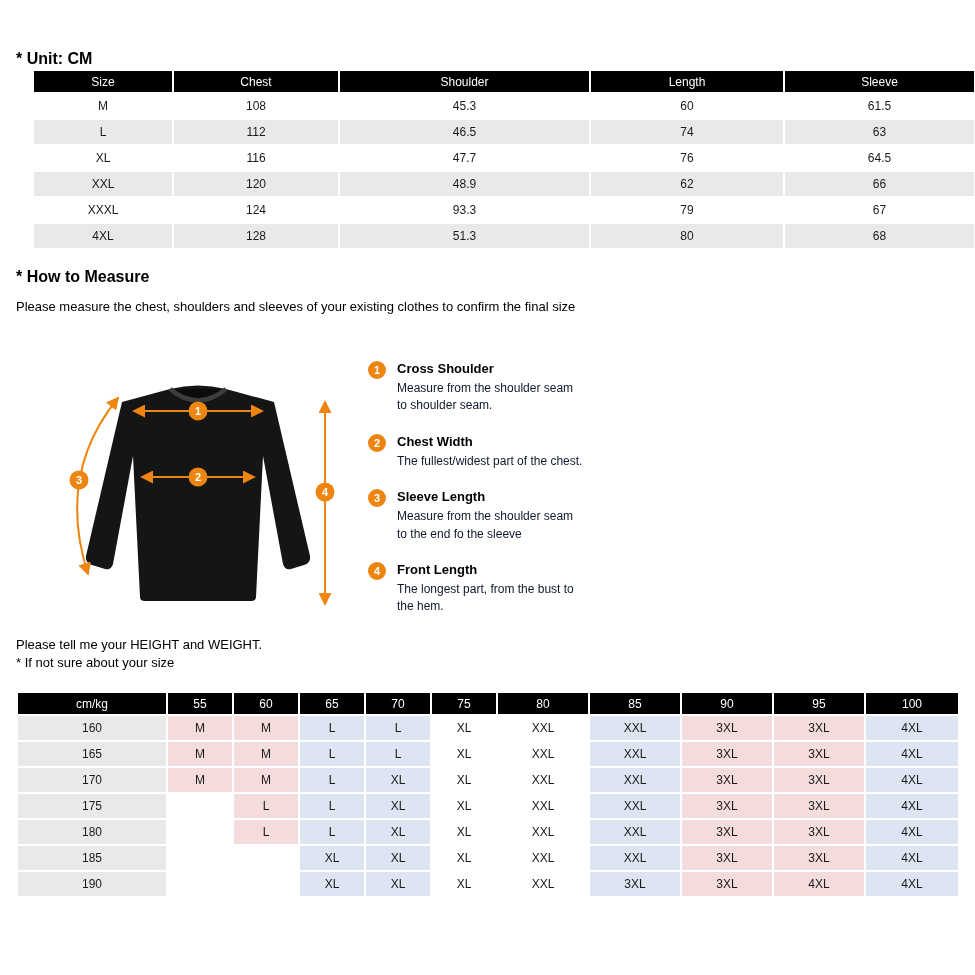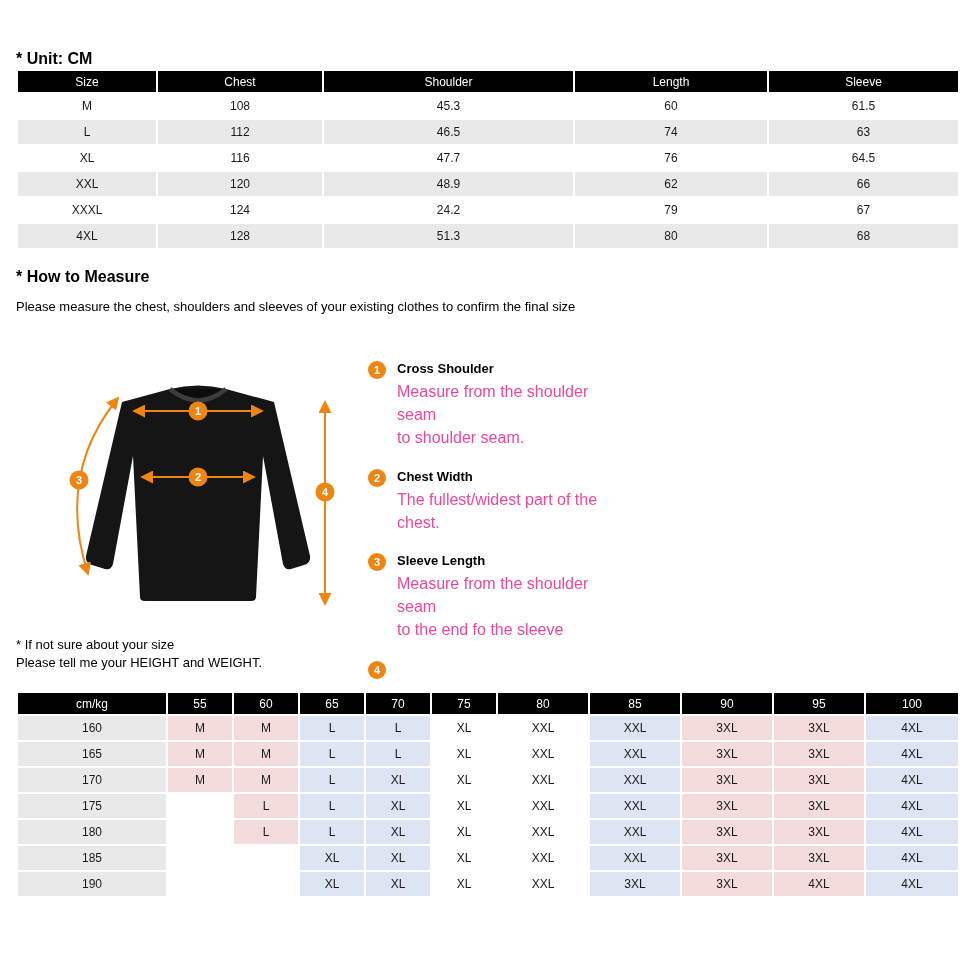--- a/index.html
+++ b/index.html
@@ -6,38 +6,38 @@
     --accent:#ef8511; --pink:#f5dcdc; --lavender:#dde4f2;
     --gray-row:#e9e9e9; --header-bg:#000000; --header-text:#ffffff;
   }
   *{margin:0;padding:0;box-sizing:border-box}
   html,body{background:#fff}
   body{font-family:"Liberation Sans",sans-serif;color:#111}
   .page{position:relative;width:975px;height:975px;background:#fff;overflow:hidden}
   .bold-heading{font-size:16px;font-weight:bold;color:#000}
   .plain-text{font-size:13px;color:#000}
   #unit-heading{position:absolute;left:16px;top:50px}
-  #size-table-wrap{position:absolute;left:16px;top:69px;width:942px}
+  #size-table-wrap{position:absolute;left:32px;top:69px;width:942px}
   #fit-table-wrap{position:absolute;left:16px;top:691px;width:942px}
   table{border-collapse:collapse;width:100%;table-layout:fixed}
   th{background:var(--header-bg);color:var(--header-text);font-weight:normal;font-size:12px;height:23px;padding:0;text-align:center;border:2px solid #fff}
   td{font-size:12px;color:#1a1a1a;height:26px;text-align:center;padding:0;border:2px solid #fff;background:#fff}
   #size-table tr.alt td{background:var(--gray-row)}
   #fit-table td.height-cell{background:var(--gray-row)}
   #fit-table td.c-pink{background:var(--pink)}
   #fit-table td.c-lavender{background:var(--lavender)}
   #fit-table td.c-plain{background:#fff}
   #how-to-measure-heading{position:absolute;left:16px;top:268px}
   #measure-intro{position:absolute;left:16px;top:299px}
   #shirt-diagram{position:absolute;left:48px;top:352px}
   #measure-legend{position:absolute;left:368px;top:361px;display:flex;flex-direction:column;gap:19px}
   .legend-item{display:flex;gap:11px;align-items:flex-start}
   .badge{flex:0 0 18px;width:18px;height:18px;border-radius:50%;background:var(--accent);color:#fff;font-size:11px;font-weight:bold;display:flex;align-items:center;justify-content:center}
   .legend-title{font-size:13px;font-weight:bold;color:#000;margin-bottom:4px}
-  .legend-desc{font-size:16px;color:#ec4899;line-height:1.45;white-space:pre-line;max-width:230px}
+  .legend-desc{font-size:12px;color:#0f172a;line-height:1.45;white-space:pre-line;max-width:230px}
   #size-note{position:absolute;left:16px;top:636px;line-height:17.5px}
 </style>
 </head>
 <body>
 
 <div class="page">
 
   <div id="unit-heading" class="bold-heading">* Unit: CM</div>
 
   <div id="size-table-wrap">
@@ -83,21 +83,21 @@
           <tr class="alt">
             <td>XXL</td>
             <td>120</td>
             <td>48.9</td>
             <td>62</td>
             <td>66</td>
           </tr>
           <tr>
             <td>XXXL</td>
             <td>124</td>
-            <td>24.2</td>
+            <td>93.3</td>
             <td>79</td>
             <td>67</td>
           </tr>
           <tr class="alt">
             <td>4XL</td>
             <td>128</td>
             <td>51.3</td>
             <td>80</td>
             <td>68</td>
           </tr>
@@ -155,26 +155,31 @@
       <div class="legend-item">
         <span class="badge">3</span>
         <div>
           <div class="legend-title">Sleeve Length</div>
           <div class="legend-desc">Measure from the shoulder seam
 to the end fo the sleeve</div>
         </div>
       </div>
       <div class="legend-item">
         <span class="badge">4</span>
+        <div>
+          <div class="legend-title">Front Length</div>
+          <div class="legend-desc">The longest part, from the bust to
+the hem.</div>
+        </div>
       </div>
     </div>
 
   <div id="size-note">
+    <div class="plain-text">Please tell me your HEIGHT and WEIGHT.</div>
     <div class="plain-text">* If not sure about your size</div>
-    <div class="plain-text">Please tell me your HEIGHT and WEIGHT.</div>
   </div>
 
   <div id="fit-table-wrap">
     <table id="fit-table">
       <colgroup>
         <col style="width:150px">
           <col style="width:66px">
           <col style="width:66px">
           <col style="width:66px">
           <col style="width:66px">

